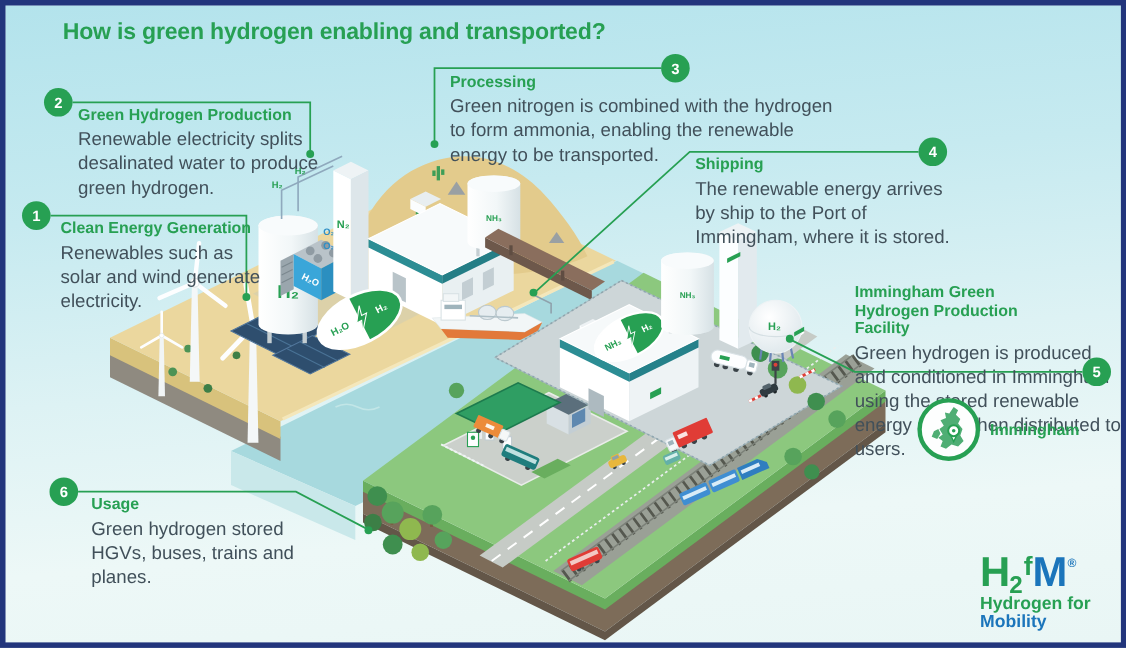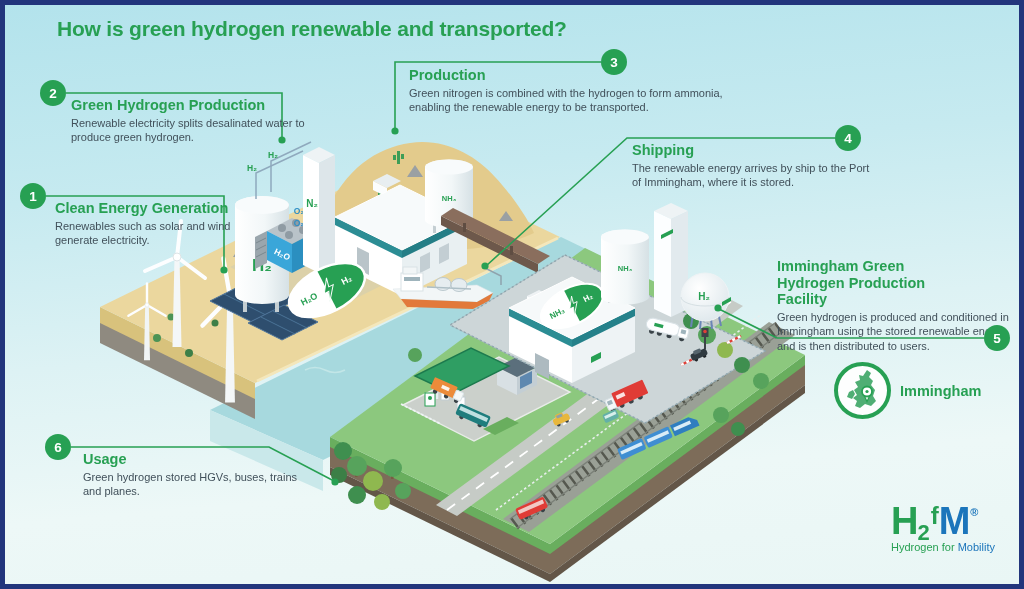--- a/index.html
+++ b/index.html
@@ -15,45 +15,45 @@
     position:absolute;left:52px;top:12px;margin:0;
     font-size:21px;font-weight:bold;color:#27a053;letter-spacing:-0.2px;
   }
   .num{
     position:absolute;width:26px;height:26px;border-radius:50%;
     background:#27a053;color:#fff;font-size:13.5px;font-weight:bold;
     display:flex;align-items:center;justify-content:center;z-index:6;
   }
   .callout{position:absolute;z-index:5;}
   .callout h3{margin:0 0 2px 0;font-size:14.5px;font-weight:bold;color:#27a053;line-height:1.15;}
-  .callout p{margin:0;font-size:11px;line-height:1.3;color:#41505a;}
+  .callout p{margin:0;font-size:17px;line-height:1.3;color:#41505a;}
   .map-badge{position:absolute;left:829px;top:357px;display:flex;align-items:center;z-index:5;}
   .map-badge .disc{
     width:57px;height:57px;border-radius:50%;background:#fdfefe;
     border:4px solid #27a053;display:flex;align-items:center;justify-content:center;
   }
   .map-badge .lbl{margin-left:9px;font-size:14.5px;font-weight:bold;color:#27a053;}
   .logo{position:absolute;left:886px;top:497px;width:132px;text-align:left;z-index:5;line-height:1;}
   .logo .wordmark{white-space:nowrap;}
   .logo .lg-h{font-size:38px;font-weight:bold;color:#27a053;}
   .logo .lg-2{font-size:22px;font-weight:bold;color:#27a053;position:relative;top:6px;left:-1px;}
   .logo .lg-f{font-size:24px;font-weight:bold;color:#27a053;position:relative;top:-10px;}
   .logo .lg-m{font-size:38px;font-weight:bold;color:#1b75bb;}
   .logo .lg-r{font-size:11px;font-weight:bold;color:#1b75bb;position:relative;top:-18px;}
-  .logo .tagline{margin-top:2px;font-size:11px;font-weight:normal;}
+  .logo .tagline{margin-top:2px;font-size:16px;font-weight:bold;}
   .logo .tg-g{color:#27a053;}
   .logo .tg-b{color:#1b75bb;}
   .svgtext{font-family:"Liberation Sans","DejaVu Sans",sans-serif;font-weight:bold;}
 </style>
 </head>
 <body>
 
 <div class="frame">
 
-  <h1 class="page-title">How is green hydrogen renewable and transported?</h1>
+  <h1 class="page-title">How is green hydrogen enabling and transported?</h1>
 
   <svg class="scene" viewBox="0 0 1024 589" aria-hidden="true">
     <defs>
       <linearGradient id="cylGrad" x1="0" y1="0" x2="1" y2="0">
         <stop offset="0" stop-color="#ffffff"></stop>
           <stop offset="0.55" stop-color="#f2f7f8"></stop>
           <stop offset="1" stop-color="#d6e1e5"></stop>
       </linearGradient>
       <radialGradient id="sphGrad" cx="0.38" cy="0.32" r="0.85">
         <stop offset="0" stop-color="#ffffff"></stop>
@@ -455,21 +455,21 @@
 
   <div class="callout" style="left:50px;top:195px;width:195px">
     <h3>Clean Energy Generation</h3>
     <p>Renewables such as solar and wind generate electricity.</p>
   </div>
   <div class="callout" style="left:66px;top:92px;width:258px">
     <h3>Green Hydrogen Production</h3>
     <p>Renewable electricity splits desalinated water to produce green hydrogen.</p>
   </div>
   <div class="callout" style="left:404px;top:62px;width:350px">
-    <h3>Production</h3>
+    <h3>Processing</h3>
     <p>Green nitrogen is combined with the hydrogen to form ammonia, enabling the renewable energy to be transported.</p>
   </div>
   <div class="callout" style="left:627px;top:137px;width:245px">
     <h3>Shipping</h3>
     <p>The renewable energy arrives by ship to the Port of Immingham, where it is stored.</p>
   </div>
   <div class="callout" style="left:772px;top:253px;width:248px">
     <h3 style="width:190px">Immingham Green Hydrogen Production Facility</h3>
     <p>Green hydrogen is produced and conditioned in Immingham using the stored renewable energy and is then distributed to users.</p>
   </div>

